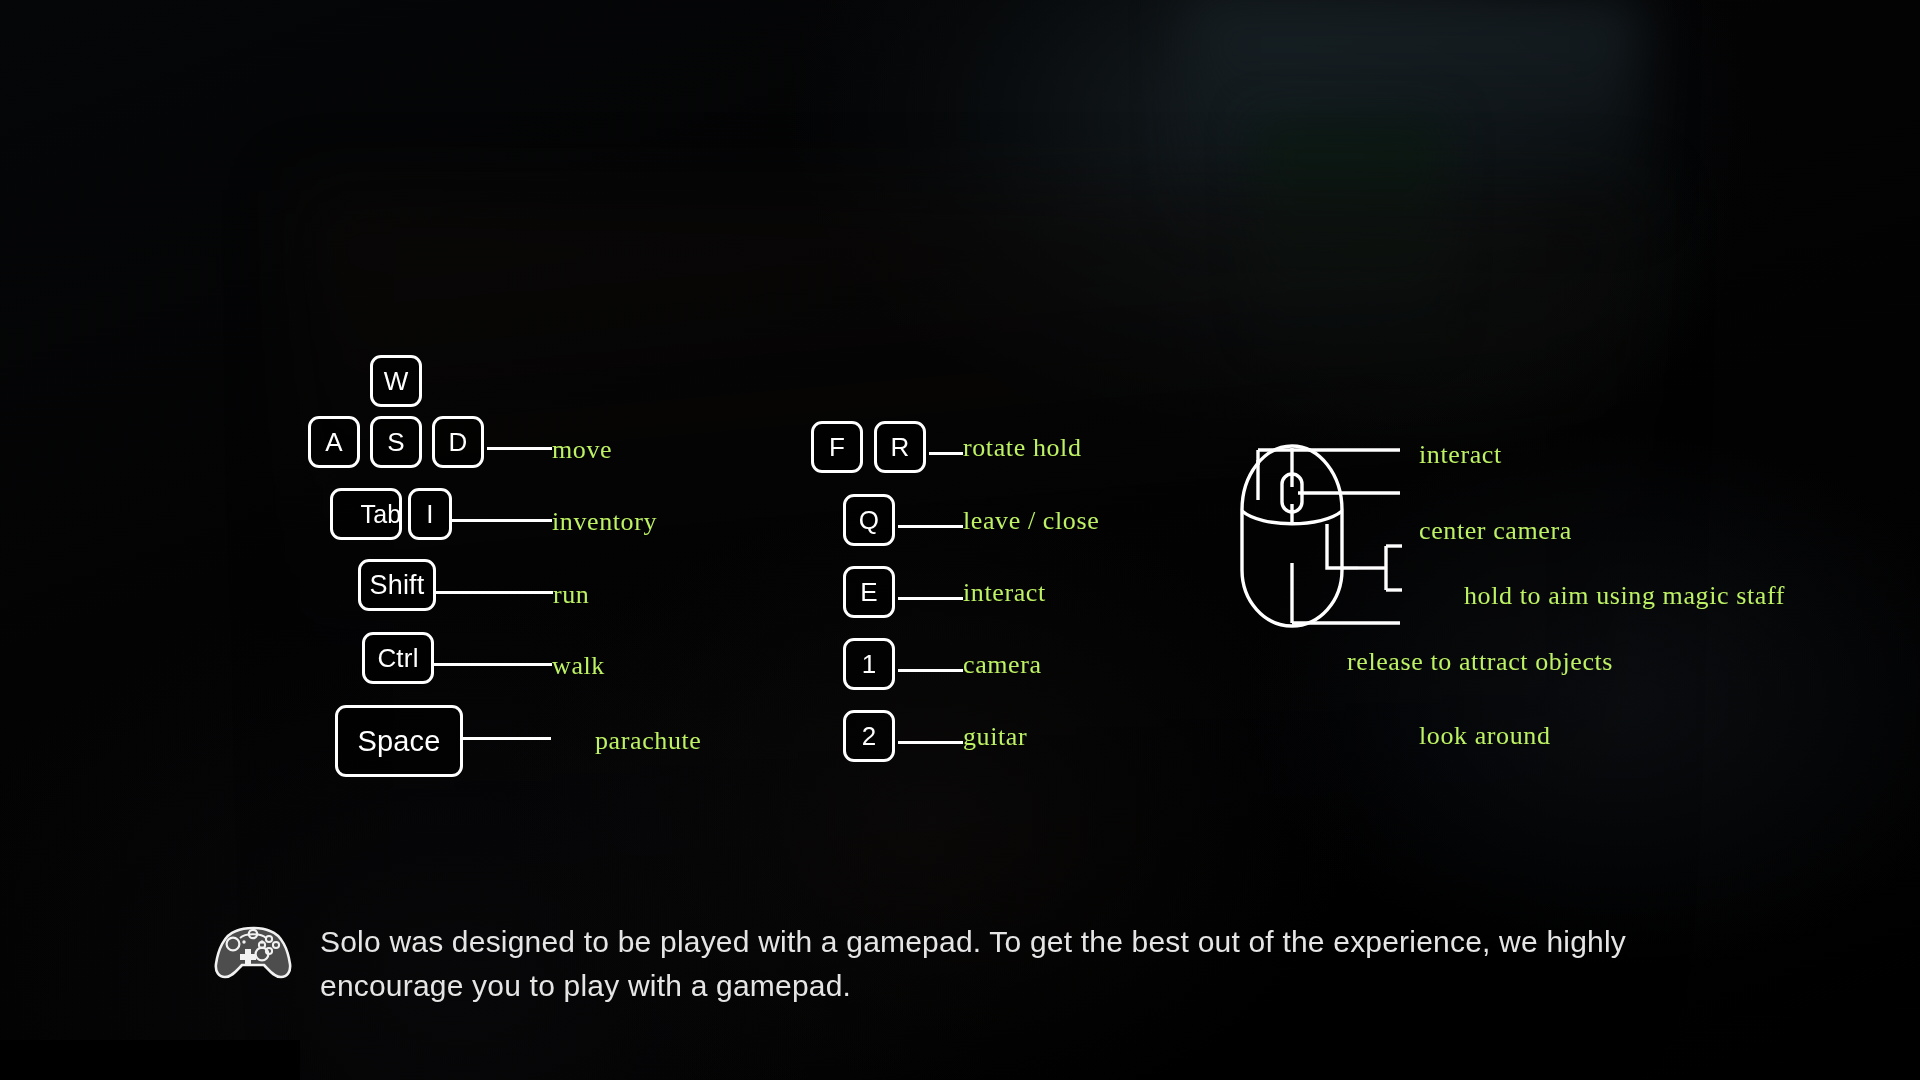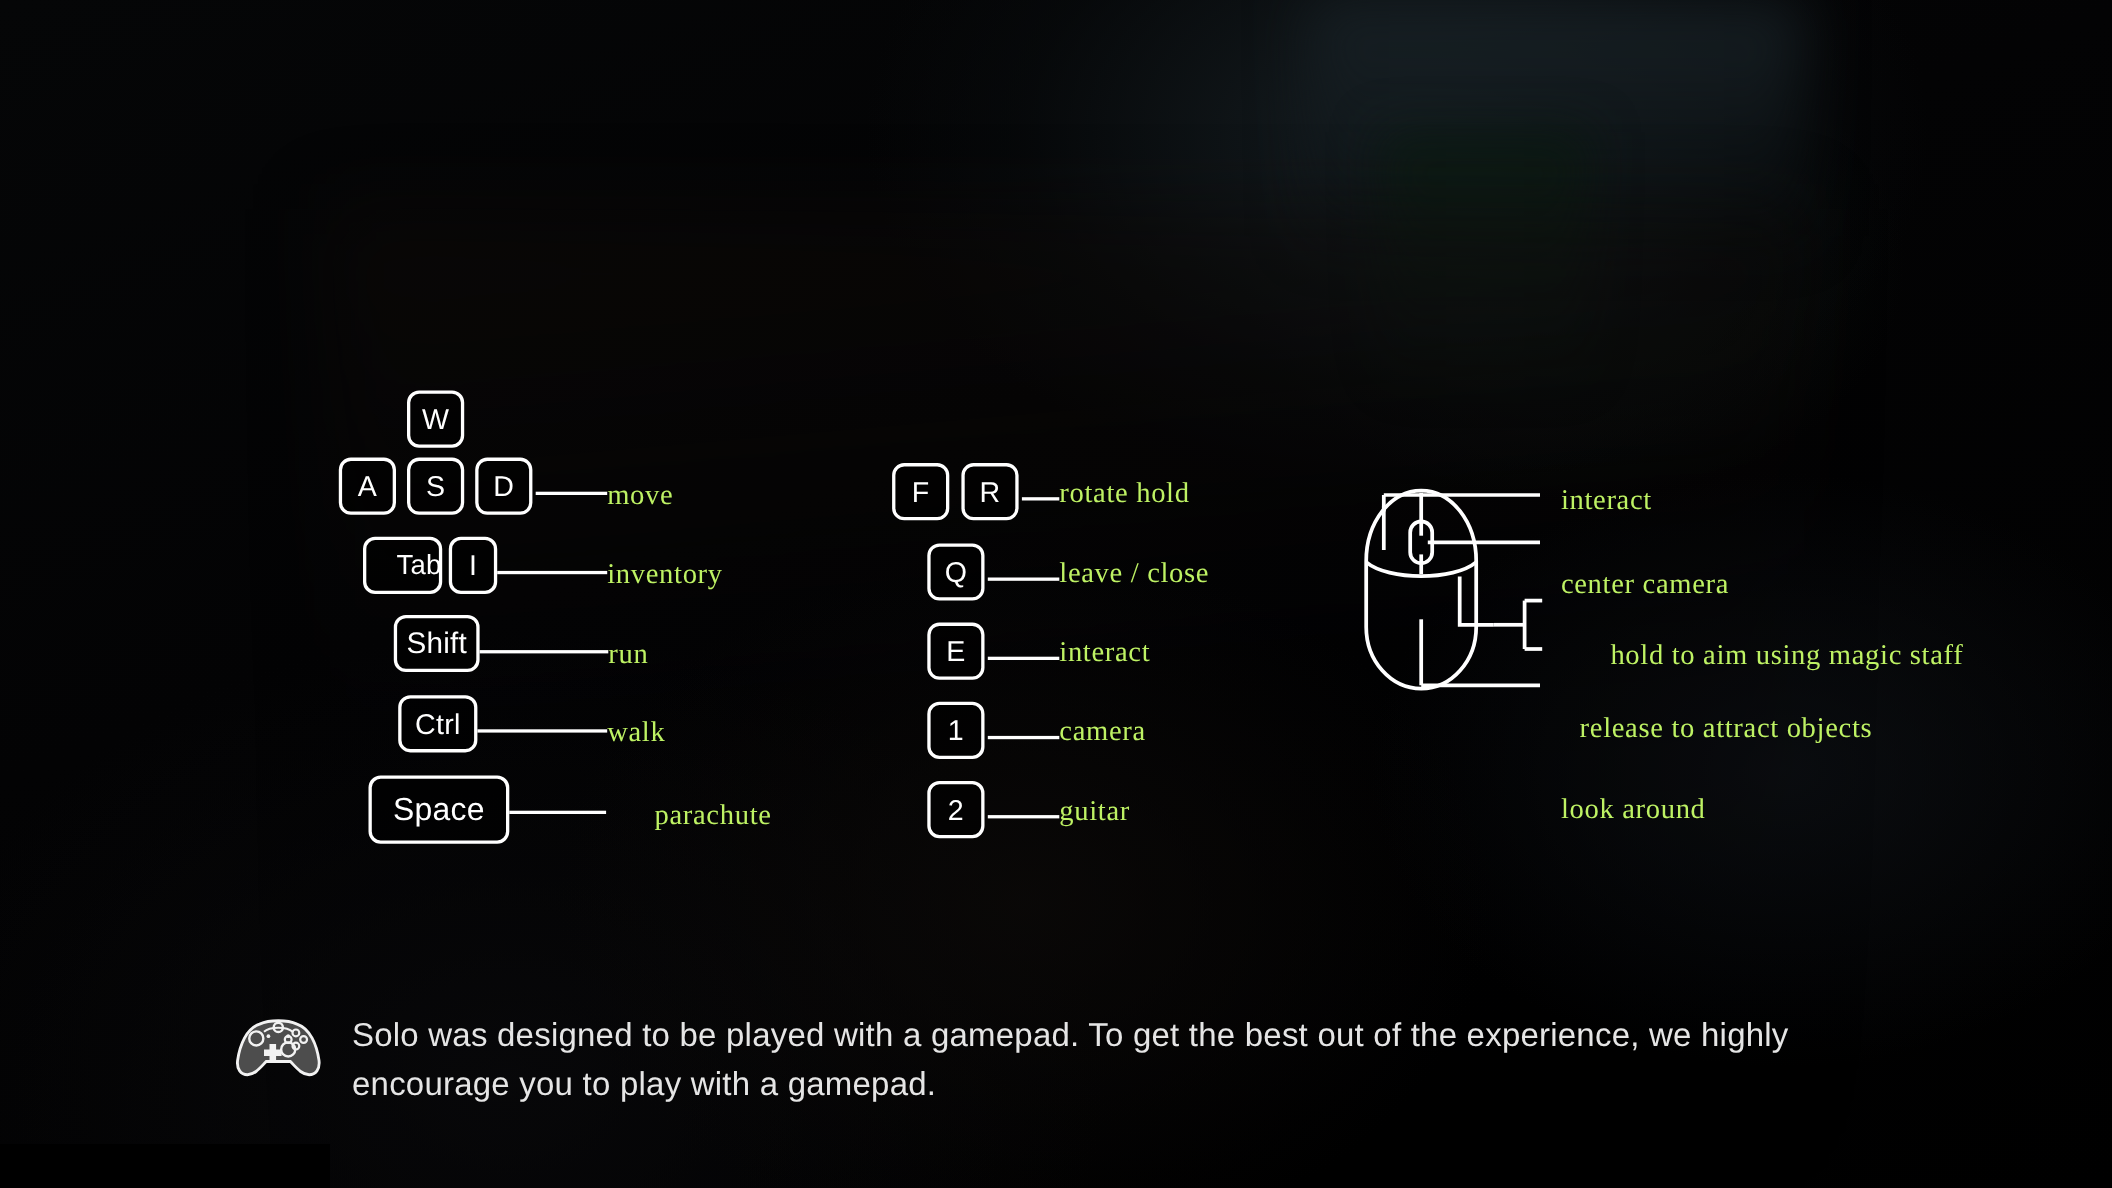--- a/index.html
+++ b/index.html
@@ -72,21 +72,21 @@
     align-items: center;
     justify-content: center;
     line-height: 1;
     letter-spacing: 0.2px;
     user-select: none;
   }
   .keycap.small  { width: 52px;  height: 52px;  font-size: 26px; }
   .keycap.wide   { width: 72px;  height: 52px;  font-size: 25px; padding-left: 30px; }
   .keycap.shift  { width: 78px;  height: 52px;  font-size: 27px; }
   .keycap.ctrl   { width: 72px;  height: 52px;  font-size: 26px; }
-  .keycap.space  { width: 128px; height: 62px;  font-size: 29px; }
+  .keycap.space  { width: 128px; height: 72px;  font-size: 29px; }
   .keycap.narrow { width: 44px;  height: 52px;  font-size: 26px; }
 
   
   .leader {
     position: absolute;
     height: 3px;
     background: #ffffff;
   }
 
   
@@ -230,21 +230,21 @@
 
     <g fill="none" stroke="#ffffff" stroke-width="3.4">
       <path d="M 102 133 L 102 193"></path>
       <path d="M 102 193 L 210 193"></path>
     </g>
   </svg>
 
   <div class="action-label" style="left:1419px; top:442px;">interact</div>
   <div class="action-label" style="left:1419px; top:518px;">center camera</div>
   <div class="action-label" style="left:1419px; top:583px;margin-left:45px;">hold to aim using magic staff</div>
-  <div class="action-label" style="left:1436px; top:649px;">release to attract objects</div>
+  <div class="action-label" style="left:1347px; top:649px;">release to attract objects</div>
   <div class="action-label" style="left:1419px; top:723px;">look around</div>
 
   <div id="gamepad-note">
     <svg id="gamepad-icon" width="82" height="60" viewBox="0 0 82 60">
       <path d="M24 9 C33 5, 49 5, 58 9 C70 13, 76 28, 78 42 C79 50, 75 55, 69 55
                C62 55, 57 48, 52 43 L30 43 C25 48, 20 55, 13 55 C7 55, 3 50, 4 42
                C6 28, 12 13, 24 9 Z" fill="#4d4d4d" stroke="#f2f2f2" stroke-width="2.6"></path>
       <circle cx="21" cy="22" r="6.4" fill="none" stroke="#f2f2f2" stroke-width="2.2"></circle>
       <circle cx="50" cy="32" r="6.4" fill="none" stroke="#f2f2f2" stroke-width="2.2"></circle>
       <path d="M28 32 h5 v-5 h6 v5 h5 v6 h-5 v5 h-6 v-5 h-5 z" fill="#f2f2f2"></path>

